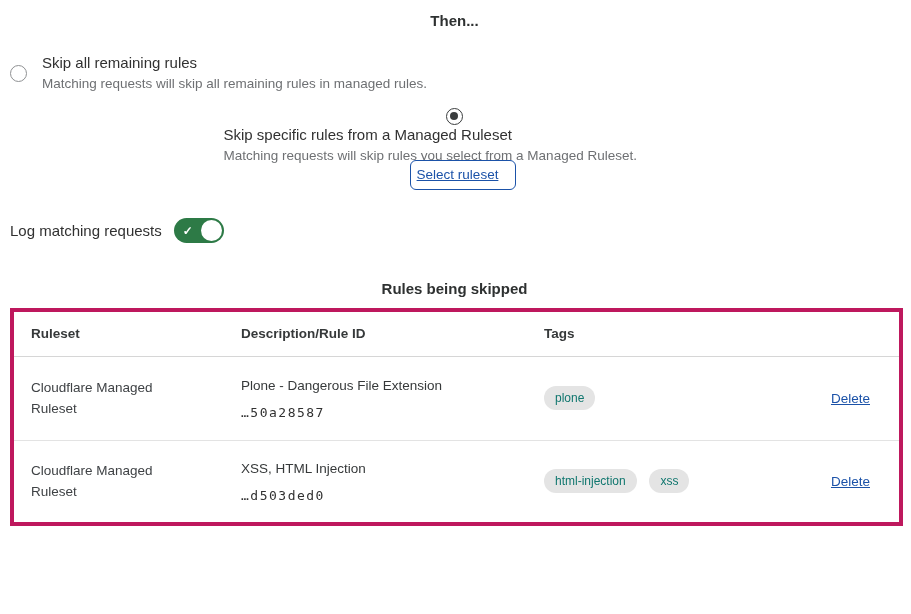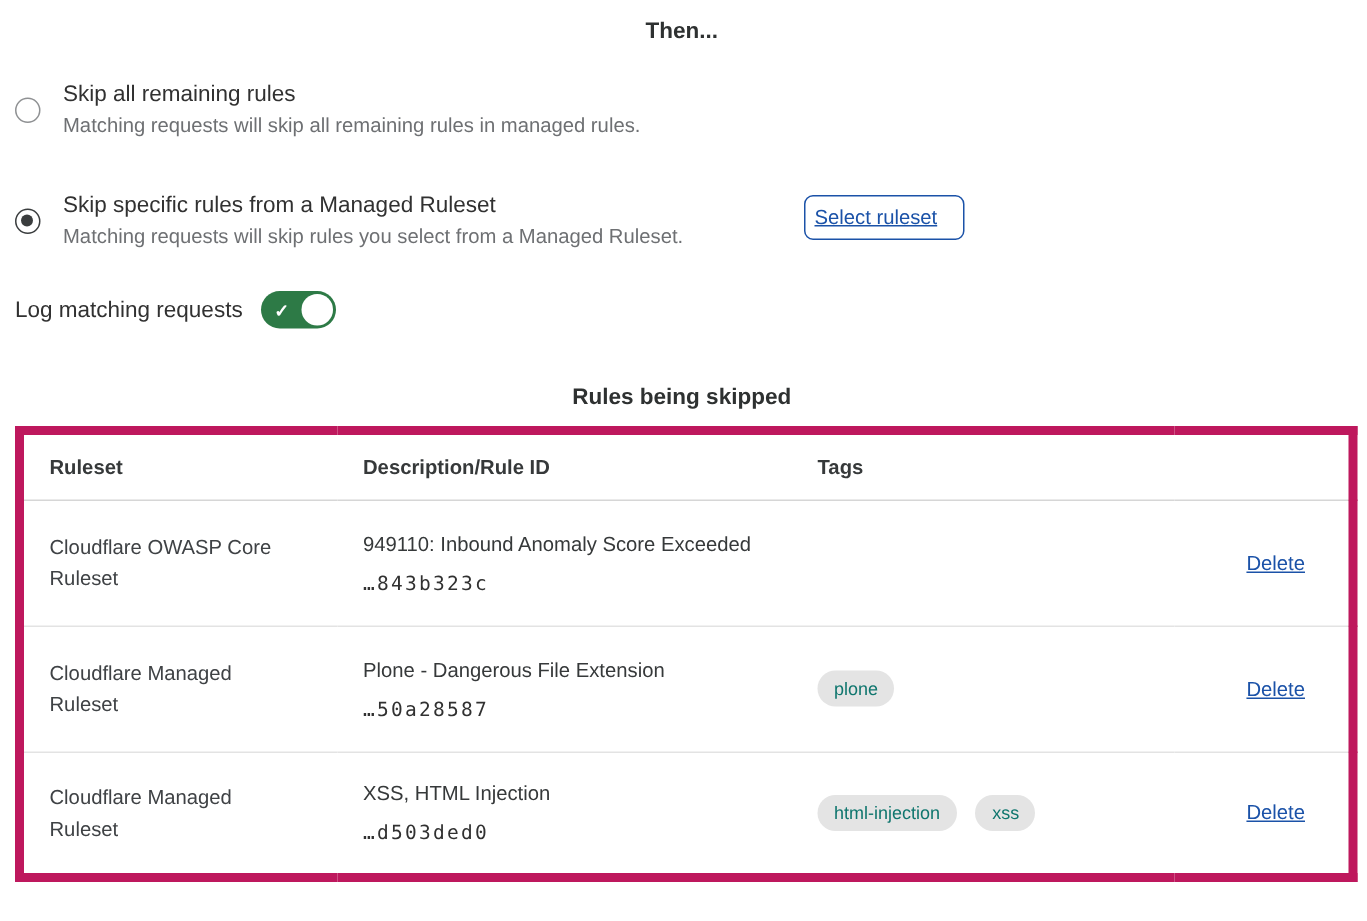--- a/index.html
+++ b/index.html
@@ -16,21 +16,21 @@
     font-weight: 700;
     color: #2e3131;
     line-height: 18px;
     text-align: center;
   }
 
   
   .option-row { display: flex; align-items: flex-start; }
   .option { display: flex; align-items: center; }
   .option.first { margin-top: 23px; }
-  .option.second-wrap { margin-top: 35px; }
+  .option.second-wrap { margin-top: 14px; flex-direction: column; }
   .option .radio {
     width: 17px; height: 17px;
     border: 1.5px solid #8f9193;
     border-radius: 50%;
     background: #fff;
     flex: 0 0 auto;
     margin-top: 2px;
     position: relative;
     cursor: pointer;
   }
@@ -90,21 +90,21 @@
   }
   .log-desc { margin-top: 7px; font-size: 13.5px; line-height: 16px; color: #6e7073; }
 
   
   .table-heading { margin-top: 37px; }
   table.rules {
     margin-top: 10px;
     width: 889px;
     border-collapse: collapse;
     table-layout: fixed;
-    border: 6px solid #be185d;
+    border: 4px solid #be185d;
   }
   col.c1 { width: 212px; }
   col.c2 { width: 303px; }
   col.c3 { width: 255px; }
   col.c4 { width: 119px; }
   th {
     height: 46px;
     text-align: left;
     vertical-align: middle;
     font-size: 13.5px;
@@ -193,42 +193,33 @@
     <thead>
       <tr>
         <th>Ruleset</th>
         <th>Description/Rule ID</th>
         <th>Tags</th>
         <th></th>
       </tr>
     </thead>
     <tbody>
       <tr>
-        <td class="ruleset">Cloudflare OWASP Core Ruleset</td>
-        <td>
-          <div class="rule-desc">949110: Inbound Anomaly Score Exceeded</div>
-          <div class="rule-id">…843b323c</div>
-        </td>
-        <td></td>
+        <td class="ruleset">Cloudflare Managed Ruleset</td>
+        <td>
+          <div class="rule-desc">Plone - Dangerous File Extension</div>
+          <div class="rule-id">…50a28587</div>
+        </td>
+        <td>
+          <span class="tag">plone</span>
+        </td>
         <td class="action"><a class="delete-link">Delete</a></td>
       </tr>
       <tr>
         <td class="ruleset">Cloudflare Managed Ruleset</td>
         <td>
-          <div class="rule-desc">Plone - Dangerous File Extension</div>
-          <div class="rule-id">…50a28587</div>
-        </td>
-        <td>
-          <span class="tag">plone</span>
-        </td>
-        <td class="action"><a class="delete-link">Delete</a></td>
-      </tr>
-      <tr>
-        <td class="ruleset">Cloudflare Managed Ruleset</td>
-        <td>
           <div class="rule-desc">XSS, HTML Injection</div>
           <div class="rule-id">…d503ded0</div>
         </td>
         <td>
           <span class="tag">html-injection</span>
           <span class="tag">xss</span>
         </td>
         <td class="action"><a class="delete-link">Delete</a></td>
       </tr>
     </tbody>

